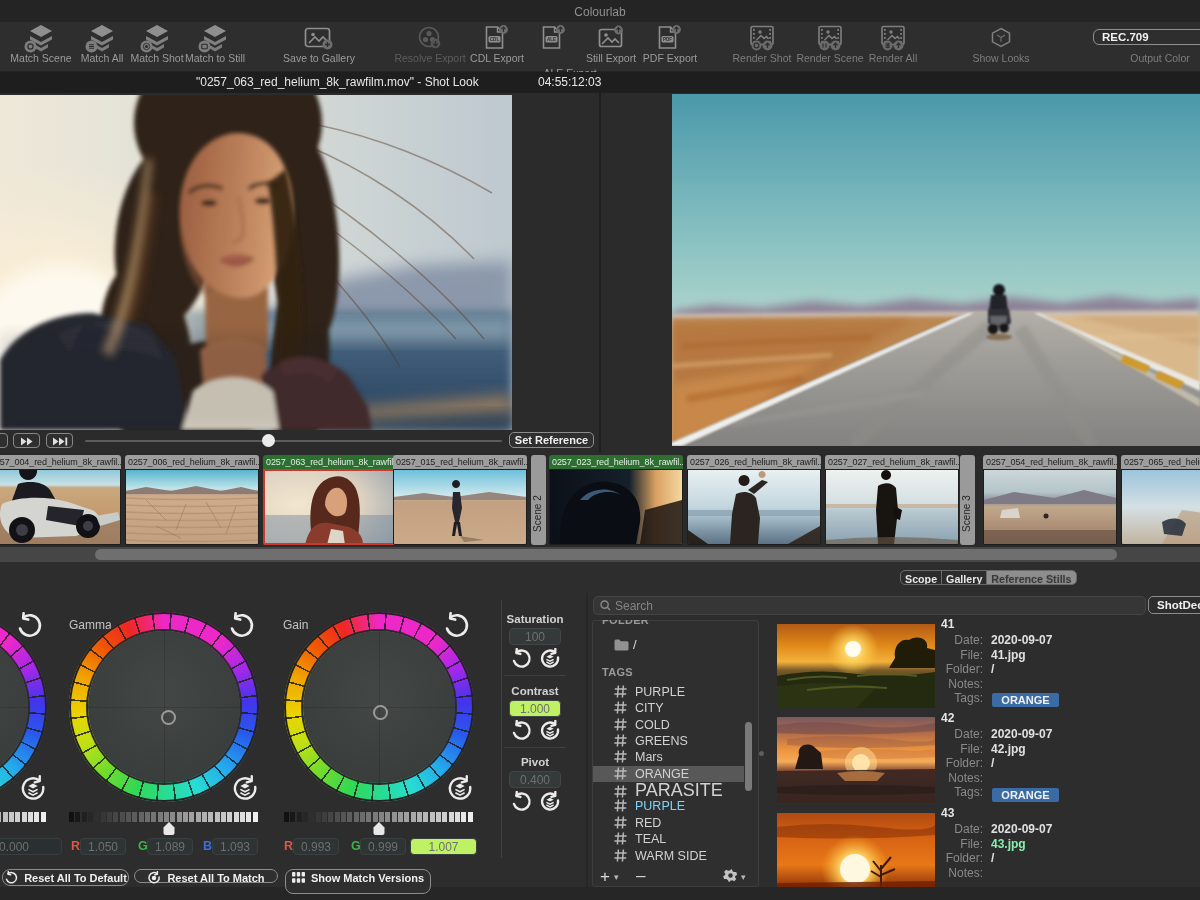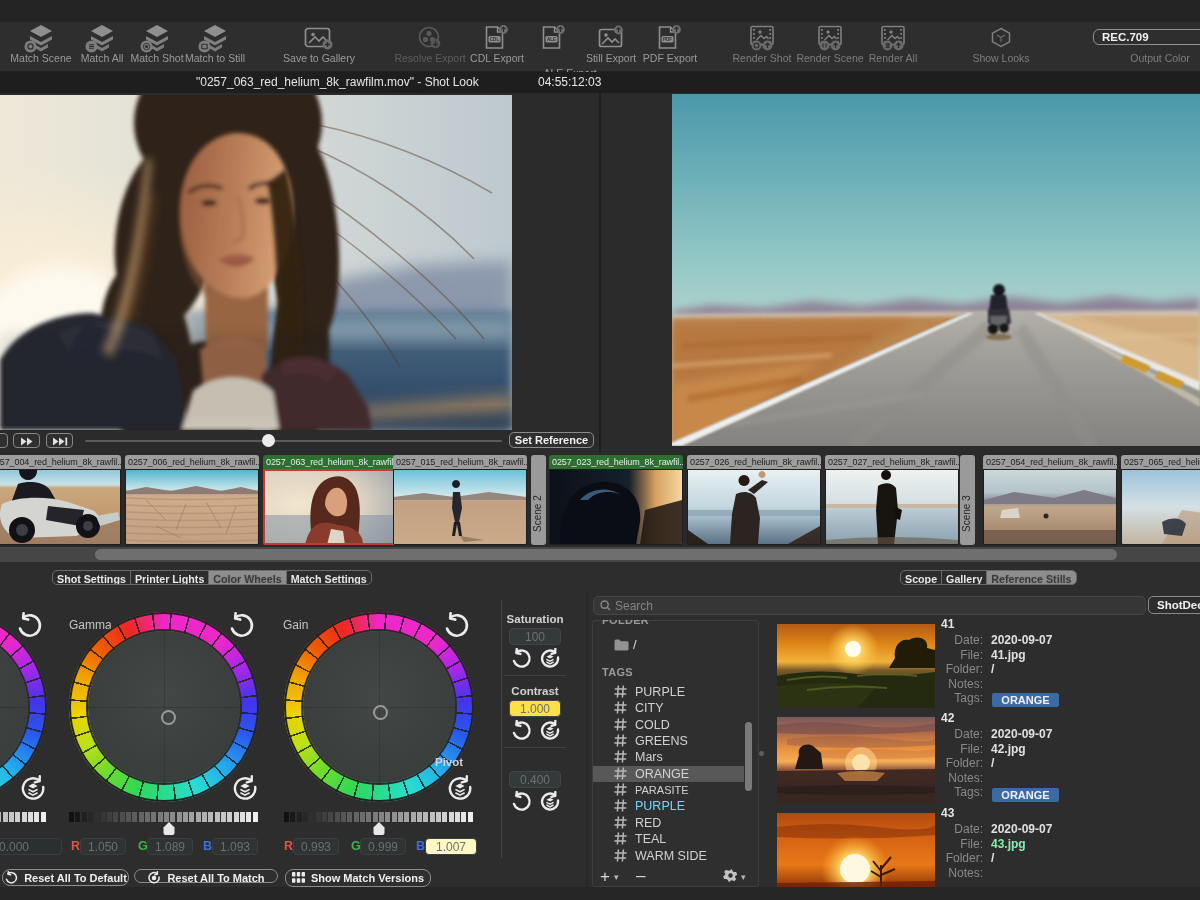--- a/index.html
+++ b/index.html
@@ -15,20 +15,21 @@
 .btn{position:absolute;border:1px solid #8c8c8c;border-radius:6px;color:#f0f0f0;
   font-size:11px;font-weight:700;text-align:center;background:#2f2f2f;}
 .vbox{position:absolute;background:#323737;border:1px solid #404545;border-radius:4px;
   color:#6f6f6f;font-size:12px;text-align:center;}
 </style>
 </head>
 <body>
 <div id="app">
 
 <div class="abs" style="left:0;top:0;width:1200px;height:22px;background:#242424;"></div>
+<div class="abs" style="left:0;top:5px;width:1200px;text-align:center;color:#8f8f8f;font-size:12px;">Colourlab</div>
 
 <div class="abs" style="left:0;top:22px;width:1200px;height:50px;background:#2e2e2e;border-bottom:1px solid #222;"></div>
 <div id="toolbar">
 <div class="abs" style="left:41px;top:24px;transform:translateX(-50%);line-height:0;"><svg width="40" height="30" viewBox="0 0 40 30" style="">
           <path d="M20 1 L31 7 L20 13 L9 7 Z" fill="#8f8f8f"></path>
           <path d="M9 12 L20 18 L31 12 L31 15.5 L20 21.5 L9 15.5 Z" fill="#8f8f8f" opacity="0.85"></path>
           <path d="M13 20 L20 24 L27 20 L27 23.5 L20 27.5 L13 23.5 Z" fill="#8f8f8f" opacity="0.8"></path>
           <circle cx="9.5" cy="22.5" r="6" fill="#7d7d7d"></circle>
           <circle cx="9.5" cy="22.5" r="2.6" fill="none" stroke="#2e2e2e" stroke-width="1.2"></circle>
         </svg></div>
@@ -534,26 +535,20 @@
       </div>
 <div class="abs" style="left:531px;top:455px;width:15px;height:90px;background:#9a9a9a;border-radius:3px;"></div>
       <div class="abs" style="left:532px;top:532px;width:13px;color:#262626;font-size:10px;font-weight:400;transform:rotate(-90deg);transform-origin:top left;white-space:nowrap;">Scene 2</div>
 <div class="abs" style="left:960px;top:455px;width:15px;height:90px;background:#9a9a9a;border-radius:3px;"></div>
       <div class="abs" style="left:961px;top:532px;width:13px;color:#262626;font-size:10px;font-weight:400;transform:rotate(-90deg);transform-origin:top left;white-space:nowrap;">Scene 3</div>
 </div>
 <div class="abs" style="left:0;top:547px;width:1200px;height:15px;background:#464646;"></div>
 <div class="abs" style="left:95px;top:549px;width:1022px;height:11px;background:#6f6f6f;border-radius:6px;"></div>
 
 <div class="abs" style="left:0;top:562px;width:1200px;height:31px;background:#2d2d2d;"></div>
-<div class="seg" style="left:52px;top:570px;height:15px;">
-  <div style="font-weight:700;">Shot Settings</div>
-      <div>Printer Lights</div>
-      <div class="on">Color Wheels</div>
-      <div>Match Settings</div>
-</div>
 <div class="seg" style="left:900px;top:570px;height:15px;">
   <div>Scope</div>
       <div>Gallery</div>
       <div class="on">Reference Stills</div>
 </div>
 
 <div class="abs" style="left:0;top:593px;width:1200px;height:294px;background:#2d2d2d;"></div>
 <div class="abs" style="left:0;top:887px;width:1200px;height:13px;background:#262626;"></div>
 <div class="abs" style="left:586px;top:593px;width:2px;height:294px;background:#272727;"></div>
 
@@ -682,31 +677,31 @@
       <div style="position:absolute;left:461.3px;top:812px;width:5.1px;height:10px;background:rgb(230,230,230);"></div>
       <div style="position:absolute;left:467.7px;top:812px;width:5.1px;height:10px;background:rgb(238,238,238);"></div>
 <svg class="abs" style="left:372px;top:822px;" width="14" height="13" viewBox="0 0 14 13">
         <path d="M7 0 L12.5 5.5 L12.5 11 a2 2 0 0 1 -2 2 L3.5 13 a2 2 0 0 1 -2 -2 L1.5 5.5 Z" fill="#e8e8e8"></path>
       </svg>
 <div class="abs" style="left:284px;top:839px;color:#e05545;font-size:12.5px;font-weight:700;">R</div>
       <div class="vbox" style="left:293px;top:838px;width:46px;height:17px;line-height:16px;background:#2e3333;border-color:#3a4040;">0.993</div>
       <div class="abs" style="left:351px;top:839px;color:#3cb548;font-size:12.5px;font-weight:700;">G</div>
       <div class="vbox" style="left:360px;top:838px;width:46px;height:17px;line-height:16px;background:#2e3333;border-color:#3a4040;">0.999</div>
       <div class="abs" style="left:416px;top:839px;color:#3a6fe0;font-size:12.5px;font-weight:700;">B</div>
-      <div class="vbox" style="left:425px;top:838px;width:52px;height:17px;line-height:16px;background:#fef9c3;border-color:#3a4040;">1.007</div>
+      <div class="vbox" style="left:410px;top:838px;width:67px;height:17px;line-height:16px;background:#bef264;border-color:#3a4040;">1.007</div>
 <div class="btn" style="left:2px;top:869px;width:127px;height:17px;line-height:16px;border-radius:8px;"><svg width="14" height="14" viewBox="0 0 28 28" style="vertical-align:-3px;margin-right:6px;">
           <path d="M8.2 5.6 A10.2 10.2 0 1 1 5 16.5" fill="none" stroke="#ececec" stroke-width="3" stroke-linecap="round"></path>
           <path d="M8.6 1.2 L8.2 6.4 L13.2 7.6" fill="none" stroke="#ececec" stroke-width="3" stroke-linecap="round" stroke-linejoin="round"></path>
         </svg>Reset All To Default</div>
 <div class="btn" style="left:134px;top:869px;width:144px;height:14px;line-height:16px;border-radius:8px;"><svg width="14" height="14" viewBox="0 0 28 28" style="vertical-align:-3px;margin-right:6px;">
           <path d="M20.5 5.5 A10.2 10.2 0 1 0 24.2 12" fill="none" stroke="#ececec" stroke-width="3" stroke-linecap="round"></path>
           <path d="M20.8 1.2 L20.6 6.2 L15.8 7.4" fill="none" stroke="#ececec" stroke-width="3" stroke-linecap="round"></path>
           <circle cx="14" cy="14" r="4.5" fill="#ececec"></circle>
         </svg>Reset All To Match</div>
-<div class="btn" style="left:285px;top:869px;width:146px;height:18px;line-height:16px;border-radius:8px;"><svg width="13" height="11" viewBox="0 0 13 11" style="vertical-align:-1px;margin-right:6px;">
+<div class="btn" style="left:285px;top:869px;width:146px;height:25px;line-height:16px;border-radius:8px;"><svg width="13" height="11" viewBox="0 0 13 11" style="vertical-align:-1px;margin-right:6px;">
           <g fill="#ececec">
             <rect x="0" y="0" width="3.4" height="4.6" rx="0.8"></rect>
             <rect x="4.8" y="0" width="3.4" height="4.6" rx="0.8"></rect>
             <rect x="9.6" y="0" width="3.4" height="4.6" rx="0.8"></rect>
             <rect x="0" y="6.2" width="3.4" height="4.6" rx="0.8"></rect>
             <rect x="4.8" y="6.2" width="3.4" height="4.6" rx="0.8"></rect>
             <rect x="9.6" y="6.2" width="3.4" height="4.6" rx="0.8"></rect>
           </g>
         </svg>Show Match Versions</div>
 </div>
@@ -719,33 +714,33 @@
         <path d="M8.6 1.2 L8.2 6.4 L13.2 7.6" fill="none" stroke="#ececec" stroke-width="3.0" stroke-linecap="round" stroke-linejoin="round"></path>
       </svg>
       <svg class="abs" style="left:539px;top:648px;" width="22" height="22" viewBox="0 0 28 28">
         <path d="M20.5 5.5 A10.2 10.2 0 1 0 24.2 12" fill="none" stroke="#ececec" stroke-width="3.0" stroke-linecap="round"></path>
         <path d="M20.8 1.2 L20.6 6.2 L15.8 7.4" fill="none" stroke="#ececec" stroke-width="3.0" stroke-linecap="round" stroke-linejoin="round"></path>
         <path d="M14 8.6 L18.6 11 L14 13.4 L9.4 11 Z" fill="#ececec"></path>
         <path d="M9.4 14.4 L14 16.8 L18.6 14.4 M9.4 17.8 L14 20.2 L18.6 17.8" fill="none" stroke="#ececec" stroke-width="1.8"></path>
       </svg>
 <div class="abs" style="left:504px;top:675px;width:62px;height:1px;background:#404040;"></div>
 <div class="abs" style="left:435px;top:685px;width:200px;text-align:center;color:#d2d2d2;font-size:11.5px;font-weight:700;">Contrast</div>
-      <div class="vbox" style="left:509px;top:700px;width:52px;height:17px;line-height:16px;background:#fde047;border-color:#404646;">1.000</div>
+      <div class="vbox" style="left:509px;top:700px;width:52px;height:17px;line-height:16px;background:#bef264;border-color:#404646;">1.000</div>
       <svg class="abs" style="left:510px;top:720px;" width="22" height="22" viewBox="0 0 28 28">
         <path d="M8.2 5.6 A10.2 10.2 0 1 1 5 16.5" fill="none" stroke="#ececec" stroke-width="3.0" stroke-linecap="round"></path>
         <path d="M8.6 1.2 L8.2 6.4 L13.2 7.6" fill="none" stroke="#ececec" stroke-width="3.0" stroke-linecap="round" stroke-linejoin="round"></path>
       </svg>
       <svg class="abs" style="left:539px;top:720px;" width="22" height="22" viewBox="0 0 28 28">
         <path d="M20.5 5.5 A10.2 10.2 0 1 0 24.2 12" fill="none" stroke="#ececec" stroke-width="3.0" stroke-linecap="round"></path>
         <path d="M20.8 1.2 L20.6 6.2 L15.8 7.4" fill="none" stroke="#ececec" stroke-width="3.0" stroke-linecap="round" stroke-linejoin="round"></path>
         <path d="M14 8.6 L18.6 11 L14 13.4 L9.4 11 Z" fill="#ececec"></path>
         <path d="M9.4 14.4 L14 16.8 L18.6 14.4 M9.4 17.8 L14 20.2 L18.6 17.8" fill="none" stroke="#ececec" stroke-width="1.8"></path>
       </svg>
 <div class="abs" style="left:504px;top:747px;width:62px;height:1px;background:#404040;"></div>
-<div class="abs" style="left:435px;top:756px;width:200px;text-align:left;color:#d2d2d2;font-size:11.5px;font-weight:700;">Pivot</div>
+<div class="abs" style="left:435px;top:756px;width:200px;text-align:center;color:#d2d2d2;font-size:11.5px;font-weight:700;">Pivot</div>
       <div class="vbox" style="left:509px;top:771px;width:52px;height:17px;line-height:16px;background:#343a3a;border-color:#404646;">0.400</div>
       <svg class="abs" style="left:510px;top:791px;" width="22" height="22" viewBox="0 0 28 28">
         <path d="M8.2 5.6 A10.2 10.2 0 1 1 5 16.5" fill="none" stroke="#ececec" stroke-width="3.0" stroke-linecap="round"></path>
         <path d="M8.6 1.2 L8.2 6.4 L13.2 7.6" fill="none" stroke="#ececec" stroke-width="3.0" stroke-linecap="round" stroke-linejoin="round"></path>
       </svg>
       <svg class="abs" style="left:539px;top:791px;" width="22" height="22" viewBox="0 0 28 28">
         <path d="M20.5 5.5 A10.2 10.2 0 1 0 24.2 12" fill="none" stroke="#ececec" stroke-width="3.0" stroke-linecap="round"></path>
         <path d="M20.8 1.2 L20.6 6.2 L15.8 7.4" fill="none" stroke="#ececec" stroke-width="3.0" stroke-linecap="round" stroke-linejoin="round"></path>
         <path d="M14 8.6 L18.6 11 L14 13.4 L9.4 11 Z" fill="#ececec"></path>
         <path d="M9.4 14.4 L14 16.8 L18.6 14.4 M9.4 17.8 L14 20.2 L18.6 17.8" fill="none" stroke="#ececec" stroke-width="1.8"></path>
@@ -780,21 +775,21 @@
 <div class="abs" style="left:614px;top:733px;height:16px;line-height:16px;color:#d2d2d2;font-size:12.5px;white-space:nowrap;"><svg width="13" height="13" viewBox="0 0 13 13" style="vertical-align:-2px;">
           <path d="M4.4 0.5 L3.4 12.5 M9.4 0.5 L8.4 12.5 M0.8 4 L12.6 4 M0.4 9 L12.2 9" stroke="#b8b8b8" stroke-width="1.5"></path>
         </svg><span style="margin-left:8px;">GREENS</span></div>
 <div class="abs" style="left:614px;top:749px;height:16px;line-height:16px;color:#d2d2d2;font-size:12.5px;white-space:nowrap;"><svg width="13" height="13" viewBox="0 0 13 13" style="vertical-align:-2px;">
           <path d="M4.4 0.5 L3.4 12.5 M9.4 0.5 L8.4 12.5 M0.8 4 L12.6 4 M0.4 9 L12.2 9" stroke="#b8b8b8" stroke-width="1.5"></path>
         </svg><span style="margin-left:8px;">Mars</span></div>
 <div class="abs" style="left:593px;top:766px;width:151px;height:16px;background:#585858;"></div>
 <div class="abs" style="left:614px;top:766px;height:16px;line-height:16px;color:#d2d2d2;font-size:12.5px;white-space:nowrap;"><svg width="13" height="13" viewBox="0 0 13 13" style="vertical-align:-2px;">
           <path d="M4.4 0.5 L3.4 12.5 M9.4 0.5 L8.4 12.5 M0.8 4 L12.6 4 M0.4 9 L12.2 9" stroke="#b8b8b8" stroke-width="1.5"></path>
         </svg><span style="margin-left:8px;">ORANGE</span></div>
-<div class="abs" style="left:614px;top:782px;height:16px;line-height:16px;color:#d2d2d2;font-size:11px;white-space:nowrap;"><svg width="13" height="13" viewBox="0 0 13 13" style="vertical-align:-2px;">
+<div class="abs" style="left:614px;top:782px;height:16px;line-height:16px;color:#d2d2d2;font-size:18px;white-space:nowrap;"><svg width="13" height="13" viewBox="0 0 13 13" style="vertical-align:-2px;">
           <path d="M4.4 0.5 L3.4 12.5 M9.4 0.5 L8.4 12.5 M0.8 4 L12.6 4 M0.4 9 L12.2 9" stroke="#b8b8b8" stroke-width="1.5"></path>
         </svg><span style="margin-left:8px;">PARASITE</span></div>
 <div class="abs" style="left:614px;top:798px;height:16px;line-height:16px;color:#7dd3fc;font-size:12.5px;white-space:nowrap;"><svg width="13" height="13" viewBox="0 0 13 13" style="vertical-align:-2px;">
           <path d="M4.4 0.5 L3.4 12.5 M9.4 0.5 L8.4 12.5 M0.8 4 L12.6 4 M0.4 9 L12.2 9" stroke="#b8b8b8" stroke-width="1.5"></path>
         </svg><span style="margin-left:8px;">PURPLE</span></div>
 <div class="abs" style="left:614px;top:815px;height:16px;line-height:16px;color:#d2d2d2;font-size:12.5px;white-space:nowrap;"><svg width="13" height="13" viewBox="0 0 13 13" style="vertical-align:-2px;">
           <path d="M4.4 0.5 L3.4 12.5 M9.4 0.5 L8.4 12.5 M0.8 4 L12.6 4 M0.4 9 L12.2 9" stroke="#b8b8b8" stroke-width="1.5"></path>
         </svg><span style="margin-left:8px;">RED</span></div>
 <div class="abs" style="left:614px;top:831px;height:16px;line-height:16px;color:#d2d2d2;font-size:12.5px;white-space:nowrap;"><svg width="13" height="13" viewBox="0 0 13 13" style="vertical-align:-2px;">
           <path d="M4.4 0.5 L3.4 12.5 M9.4 0.5 L8.4 12.5 M0.8 4 L12.6 4 M0.4 9 L12.2 9" stroke="#b8b8b8" stroke-width="1.5"></path>

